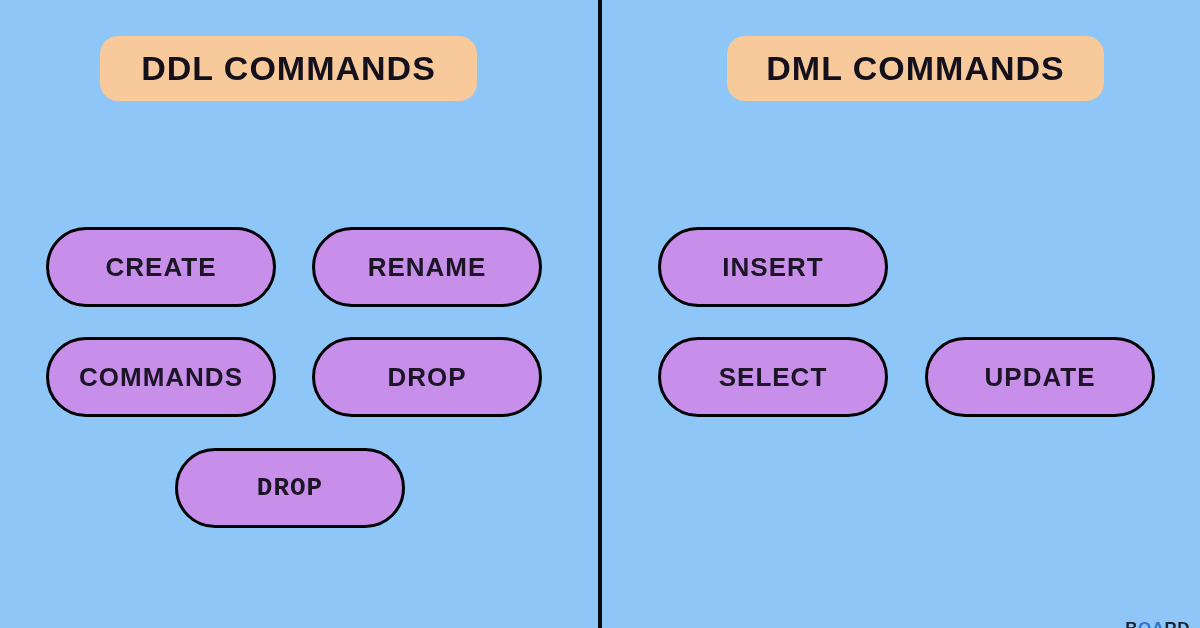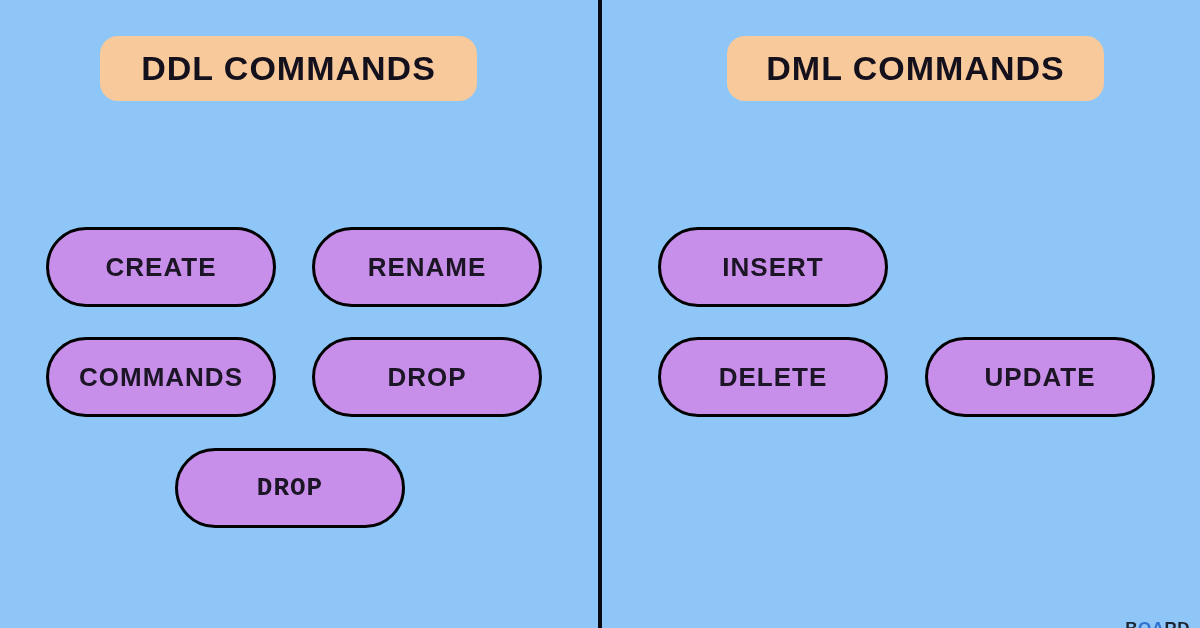--- a/index.html
+++ b/index.html
@@ -78,20 +78,20 @@
 
   <div class="pill" style="left:46px;  top:227px;">CREATE</div>
   <div class="pill" style="left:312px; top:227px;text-align:center;">RENAME</div>
   <div class="pill" style="left:46px;  top:337px;">COMMANDS</div>
   <div class="pill" style="left:312px; top:337px;">DROP</div>
   <div class="pill" style="left:175px; top:448px;font-family:Liberation Mono, monospace;">DROP</div>
 
   <div class="divider"></div>
 
   <div class="pill" style="left:658px; top:227px;">INSERT</div>
-  <div class="pill" style="left:658px; top:337px;">DELETE</div>
+  <div class="pill" style="left:658px; top:337px;">SELECT</div>
   <div class="pill" style="left:925px; top:337px;">UPDATE</div>
 
   <div class="watermark">
     <span>B</span><span class="wm-blue">OA</span><span>RD</span>
   </div>
 
 </div>
 
 </body></html>

